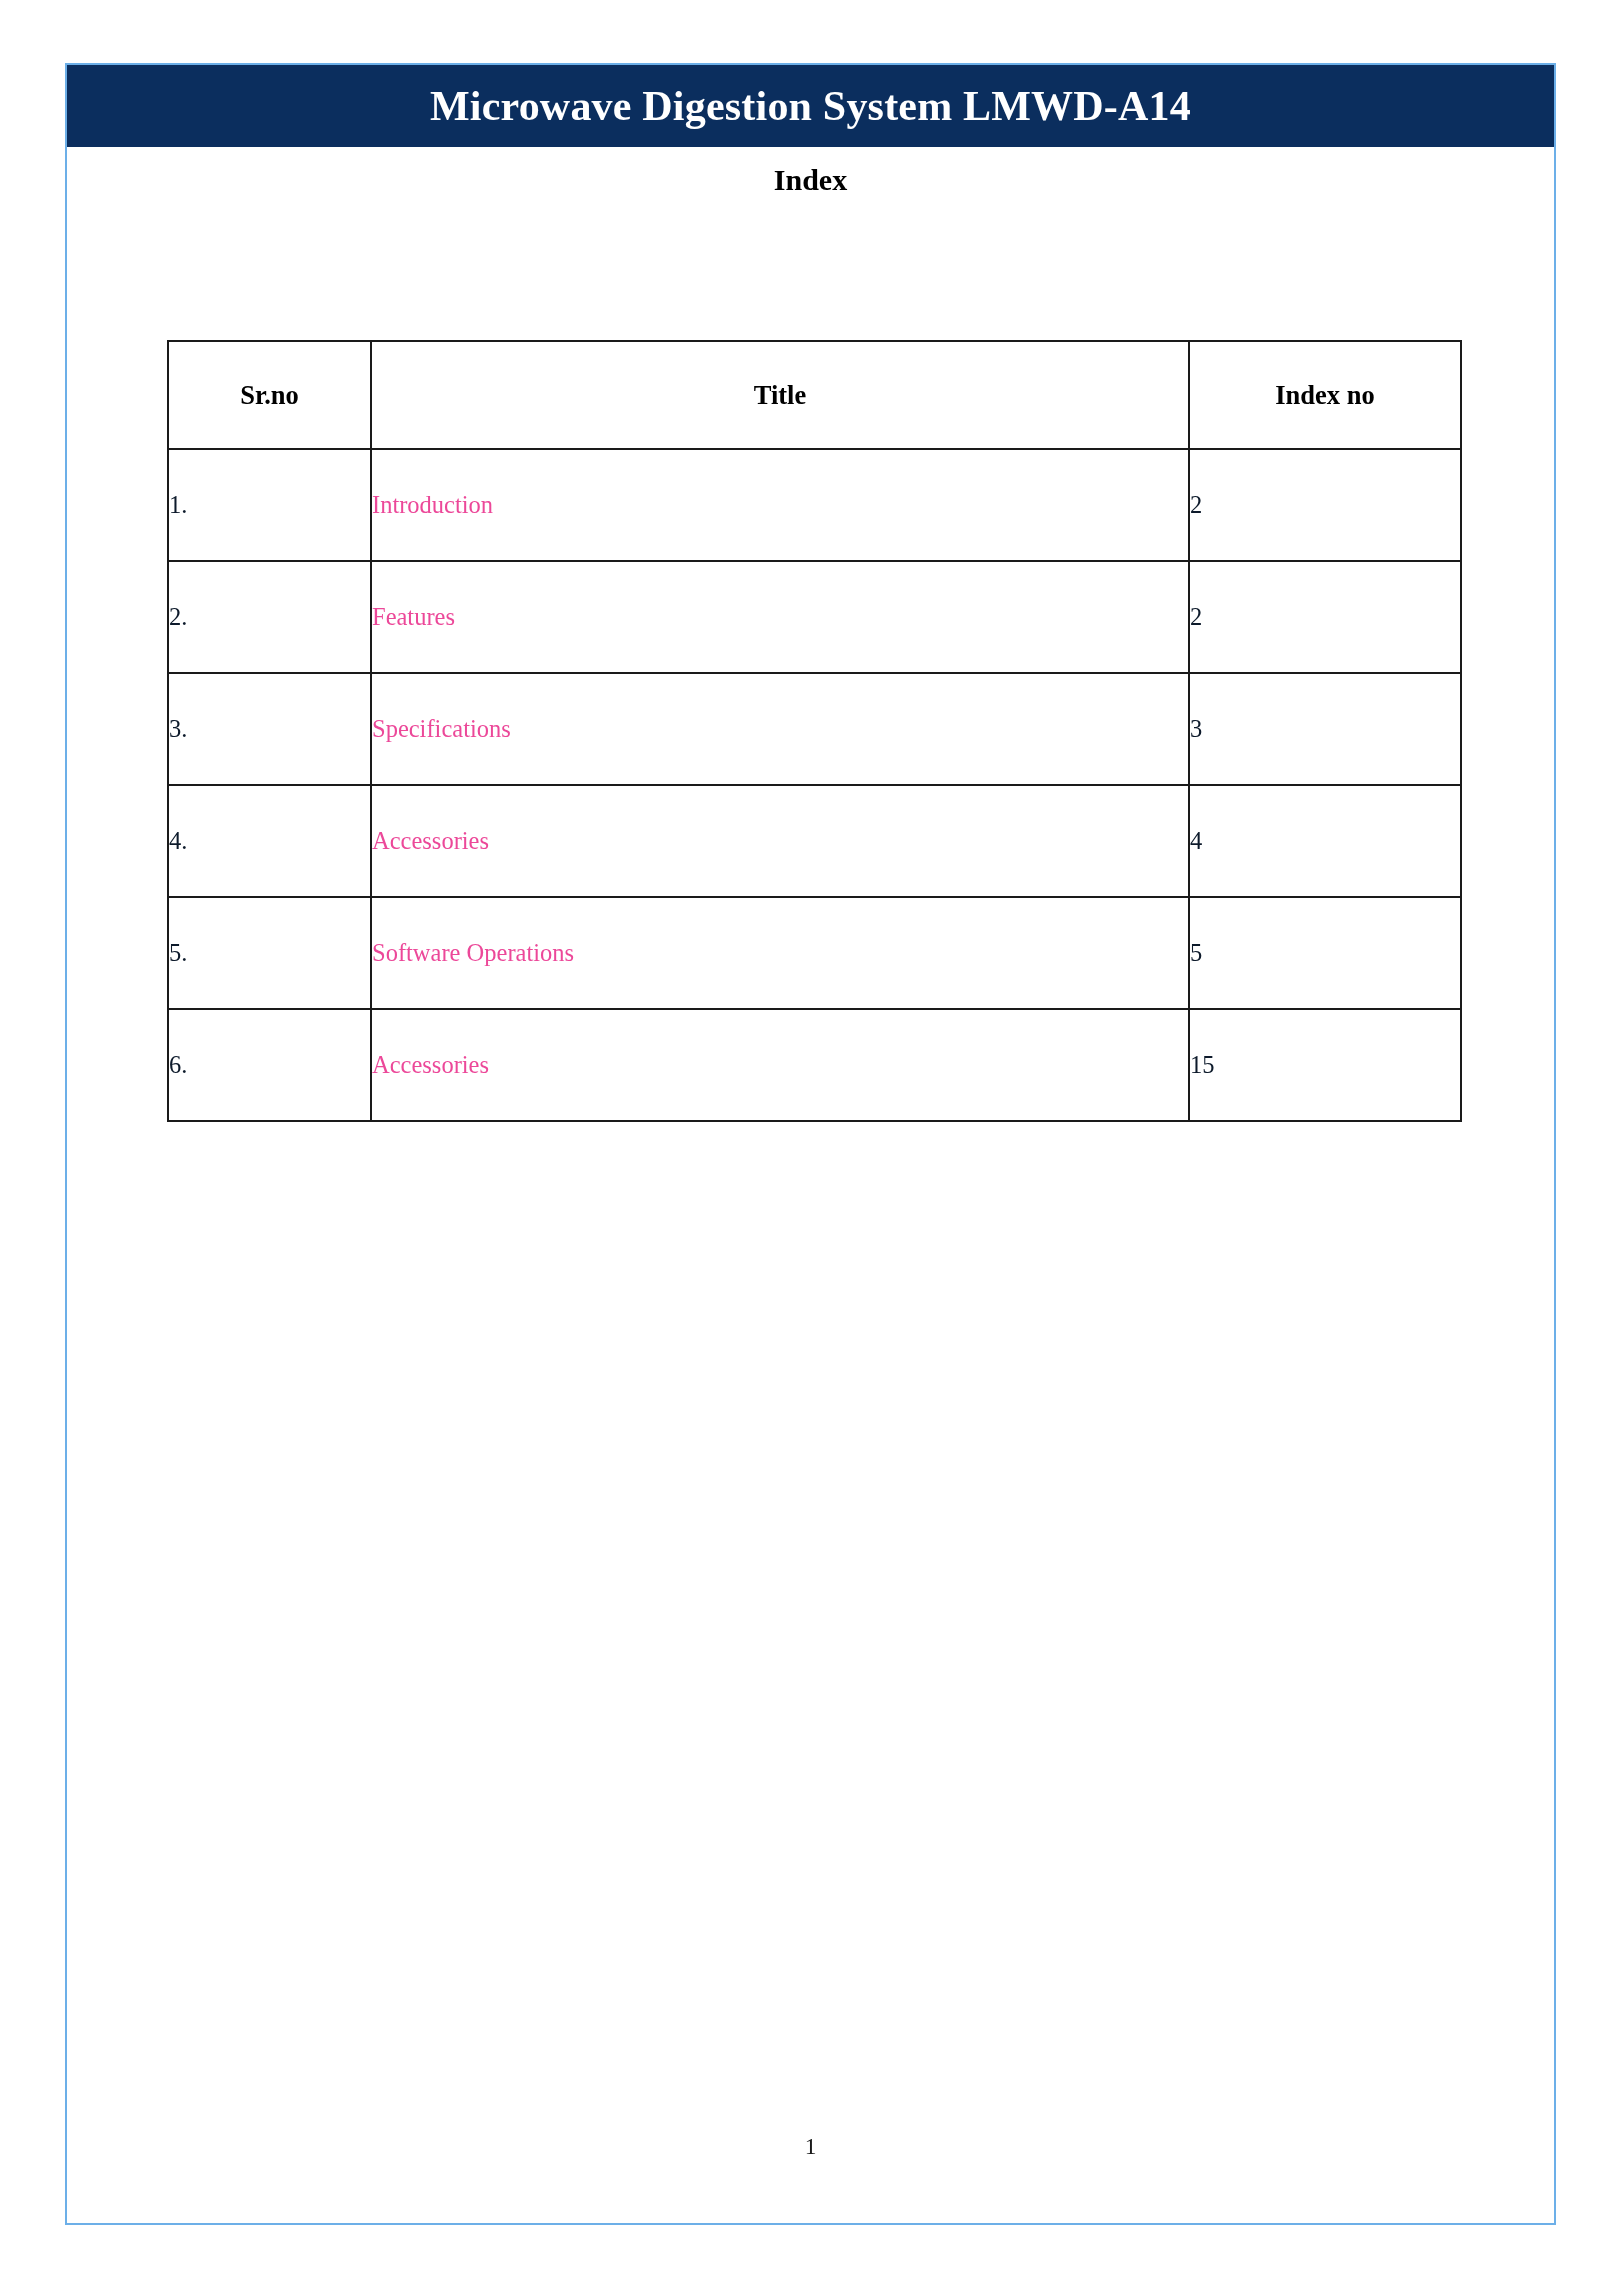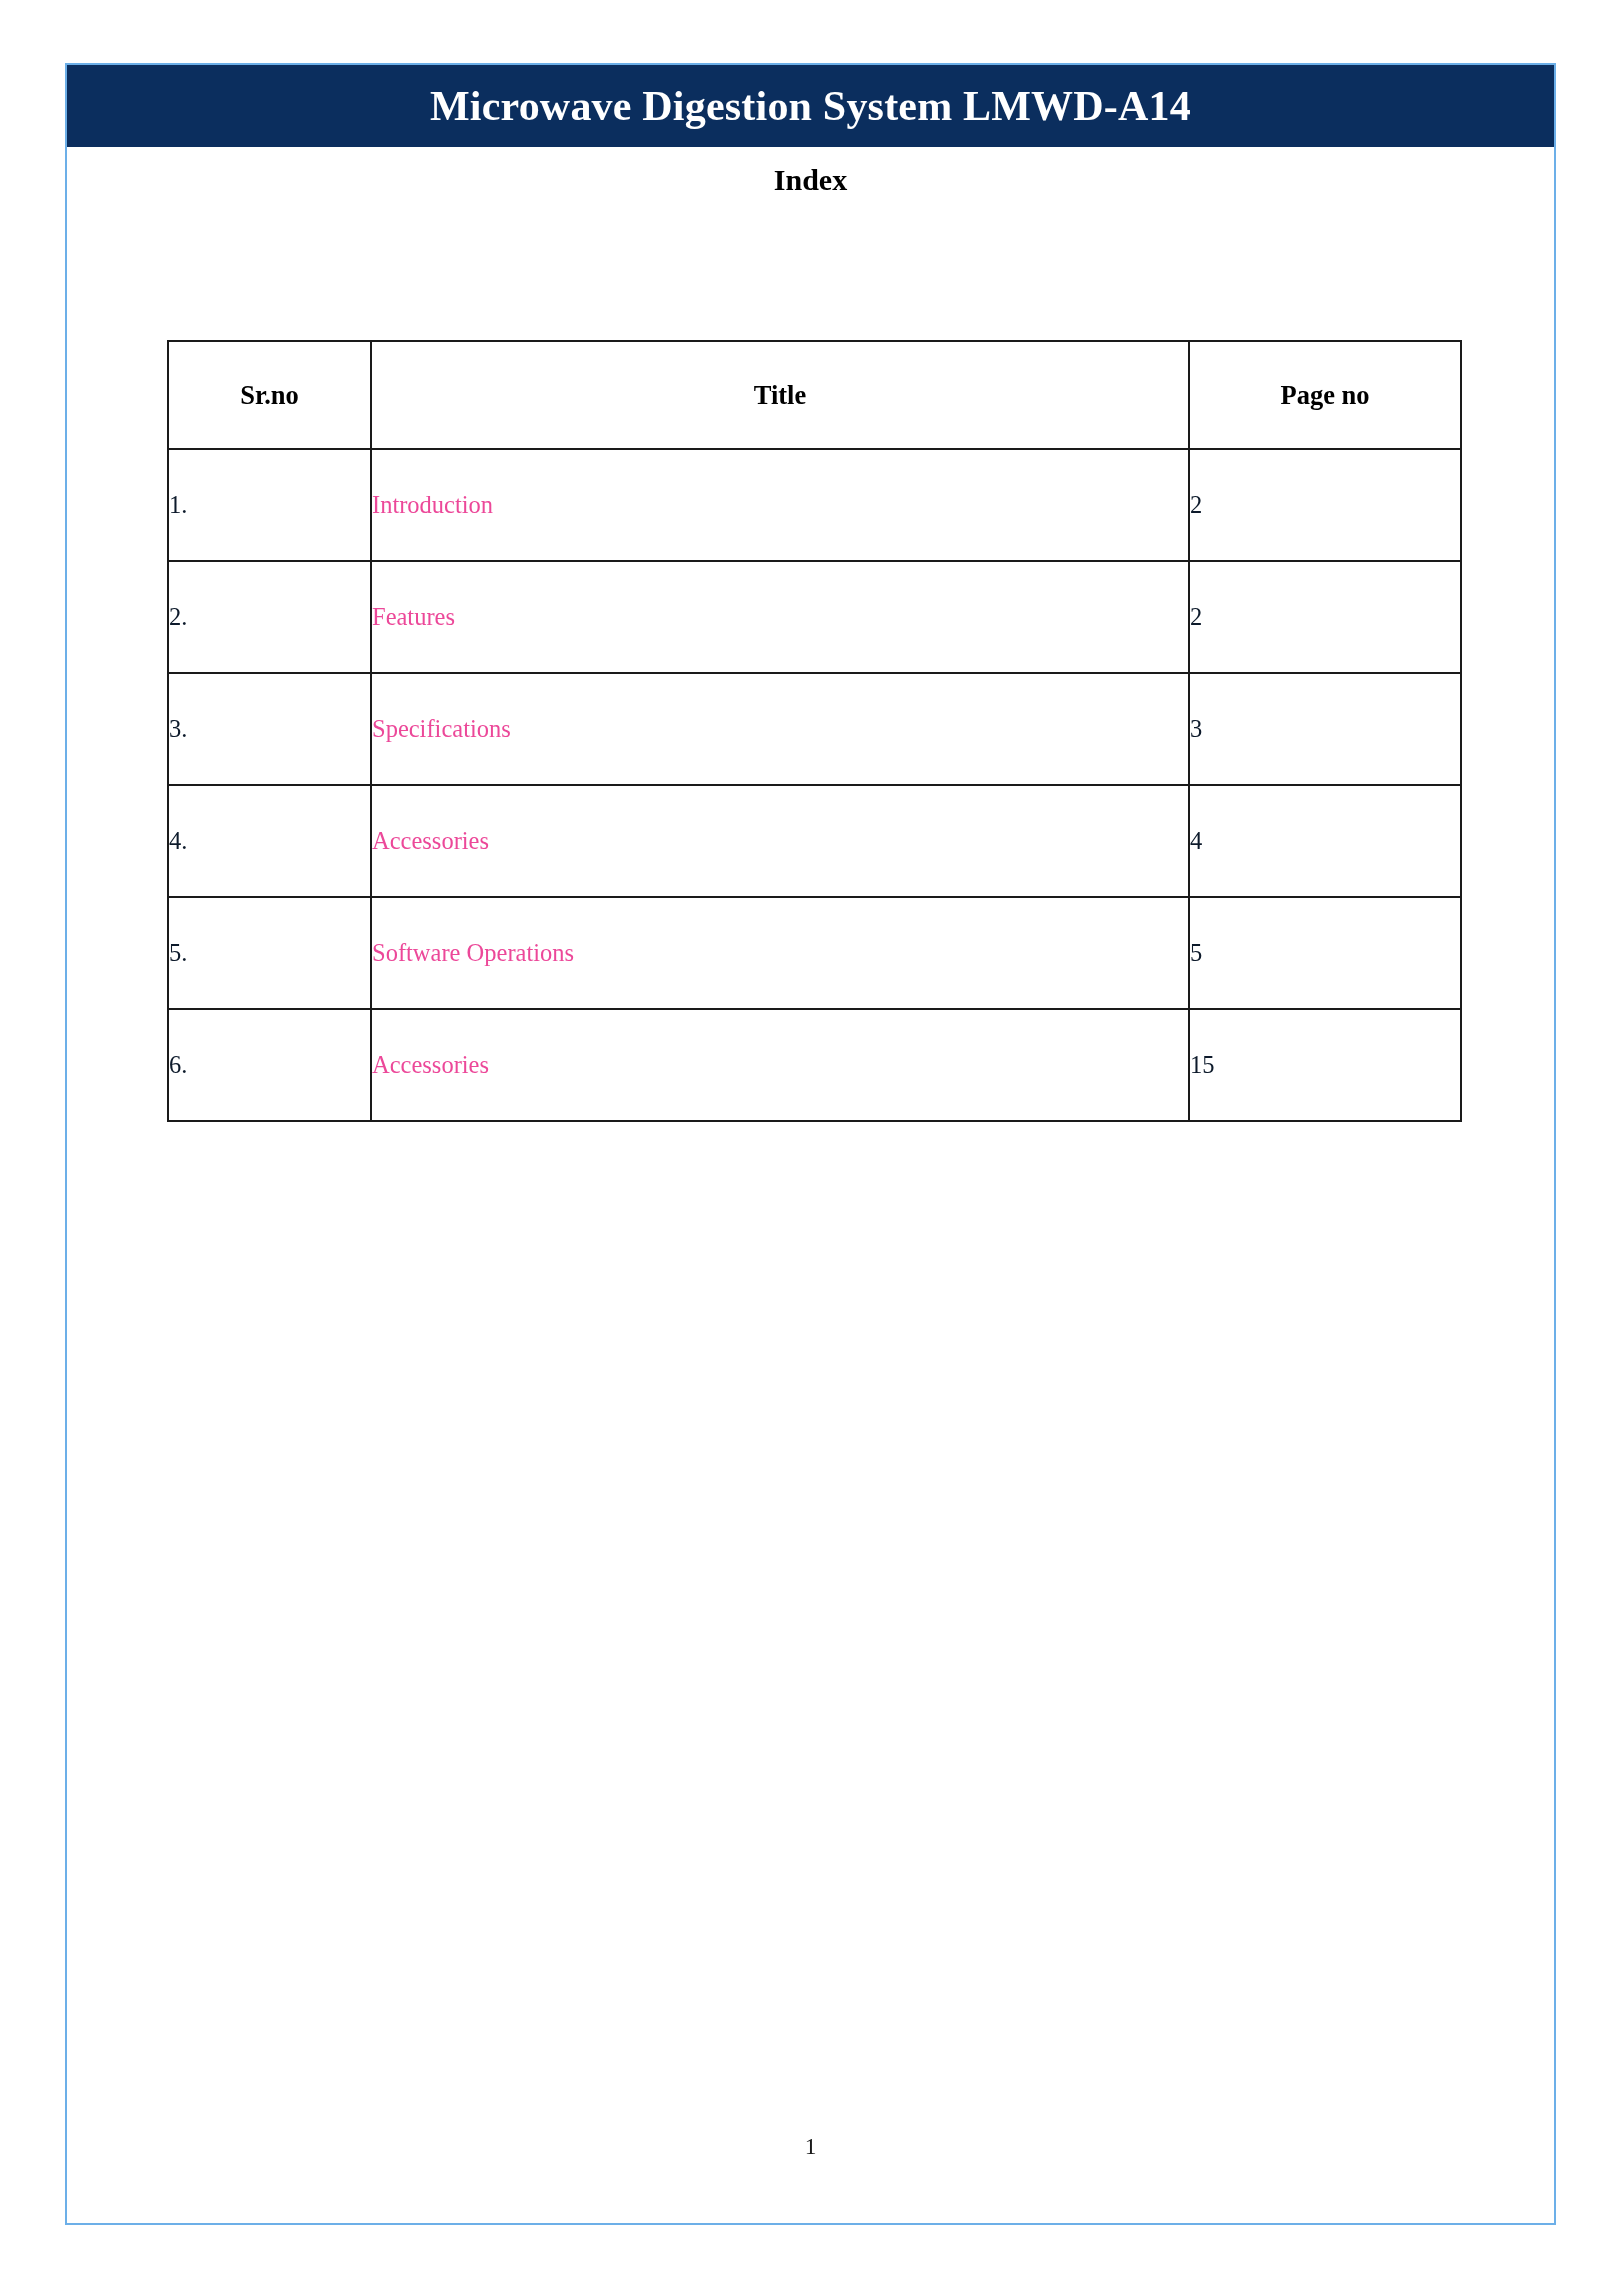--- a/index.html
+++ b/index.html
@@ -128,21 +128,21 @@
     <table class="index-table">
       <colgroup>
         <col class="c-sr">
         <col class="c-title">
         <col class="c-page">
       </colgroup>
       <thead>
         <tr>
           <th>Sr.no</th>
           <th>Title</th>
-          <th>Page no</th>
+          <th>Index no</th>
         </tr>
       </thead>
       <tbody>
         <tr>
           <td class="col-sr">1.</td>
           <td class="col-title">Introduction</td>
           <td class="col-page">2</td>
         </tr>
         <tr>
           <td class="col-sr">2.</td>

